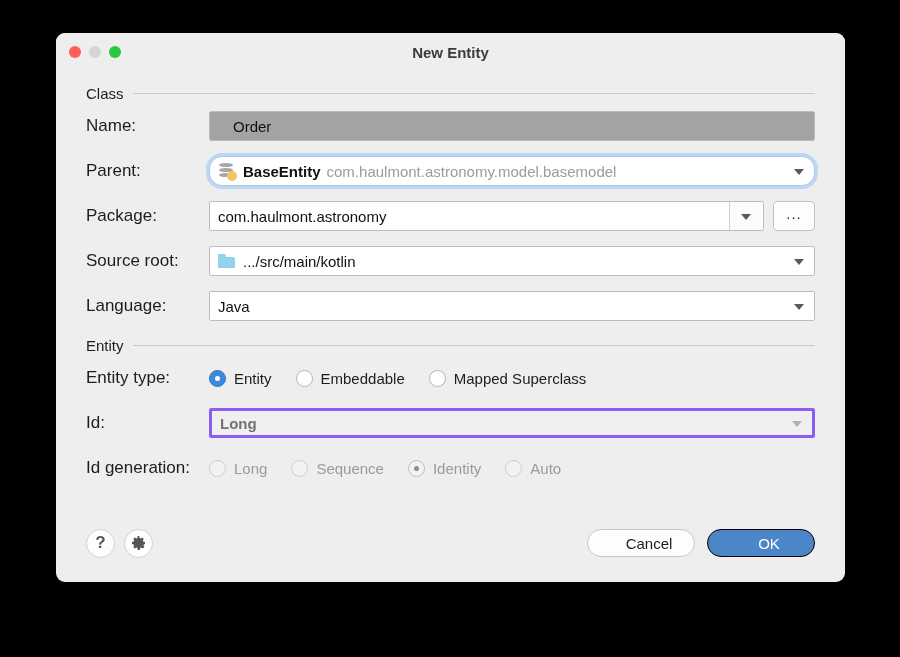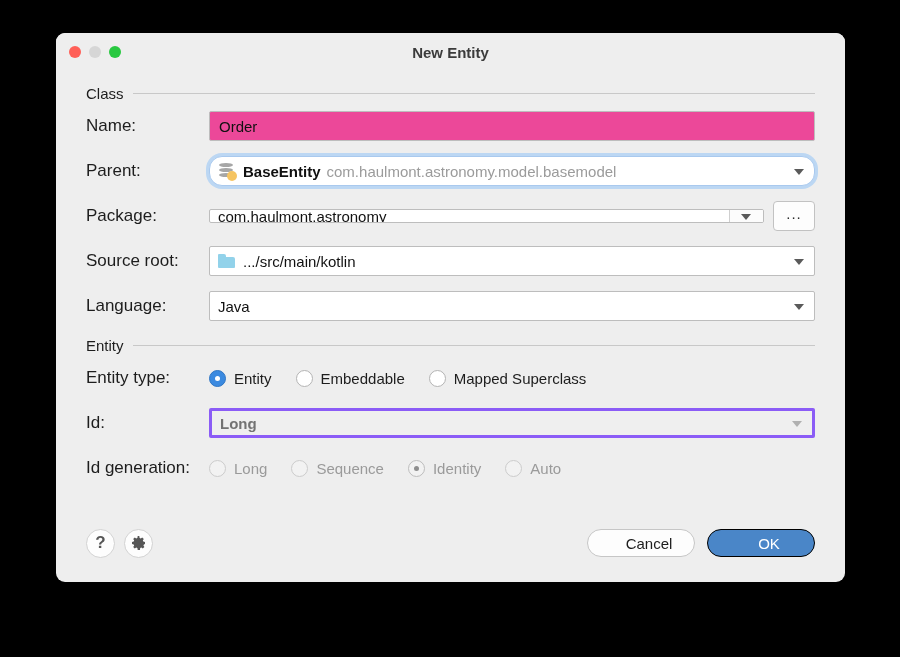--- a/index.html
+++ b/index.html
@@ -88,26 +88,26 @@
     display: flex;
     align-items: center;
     gap: 9px;
     height: 30px;
   }
 
   
   .textfield {
     flex: 1 1 auto;
     height: 30px;
-    background: #ec4899;
+    background: #a3a3a3;
     border: 1px solid #bdbdbd;
     border-radius: 2px;
     display: flex;
     align-items: center;
-    padding: 0 9px;
+    padding: 0 23px;
     font-size: 15px;
     color: #111111;
   }
 
   
   .combo {
     position: relative;
     flex: 1 1 auto;
     height: 30px;
     background: #ffffff;
@@ -144,21 +144,21 @@
     border: 3px solid #8b5cf6;
     color: #737373;
     font-weight: bold;
   }
   .combo.disabled .arrow { border-top-color: #b0b0b0; }
 
   
   .combo-edit {
     flex: 1 1 auto;
     display: flex;
-    height: 14px;
+    height: 30px;
     border: 1px solid #bdbdbd;
     border-radius: 2px;
     background: #ffffff;
     overflow: hidden;
   }
   .combo-edit .ce-text {
     flex: 1 1 auto;
     display: flex;
     align-items: center;
     padding: 0 8px;

